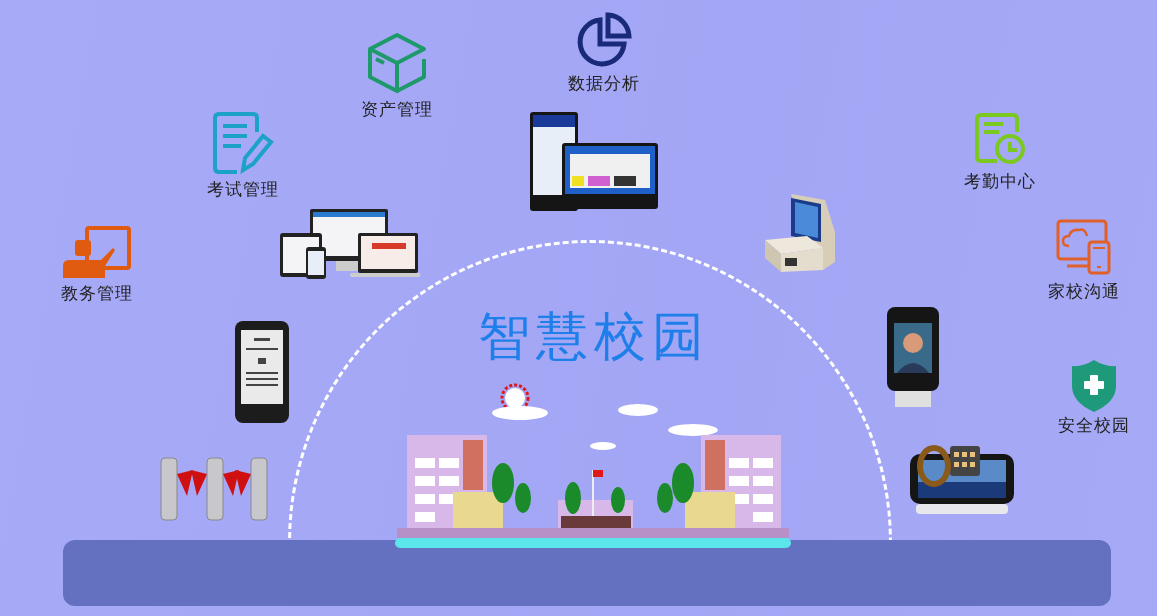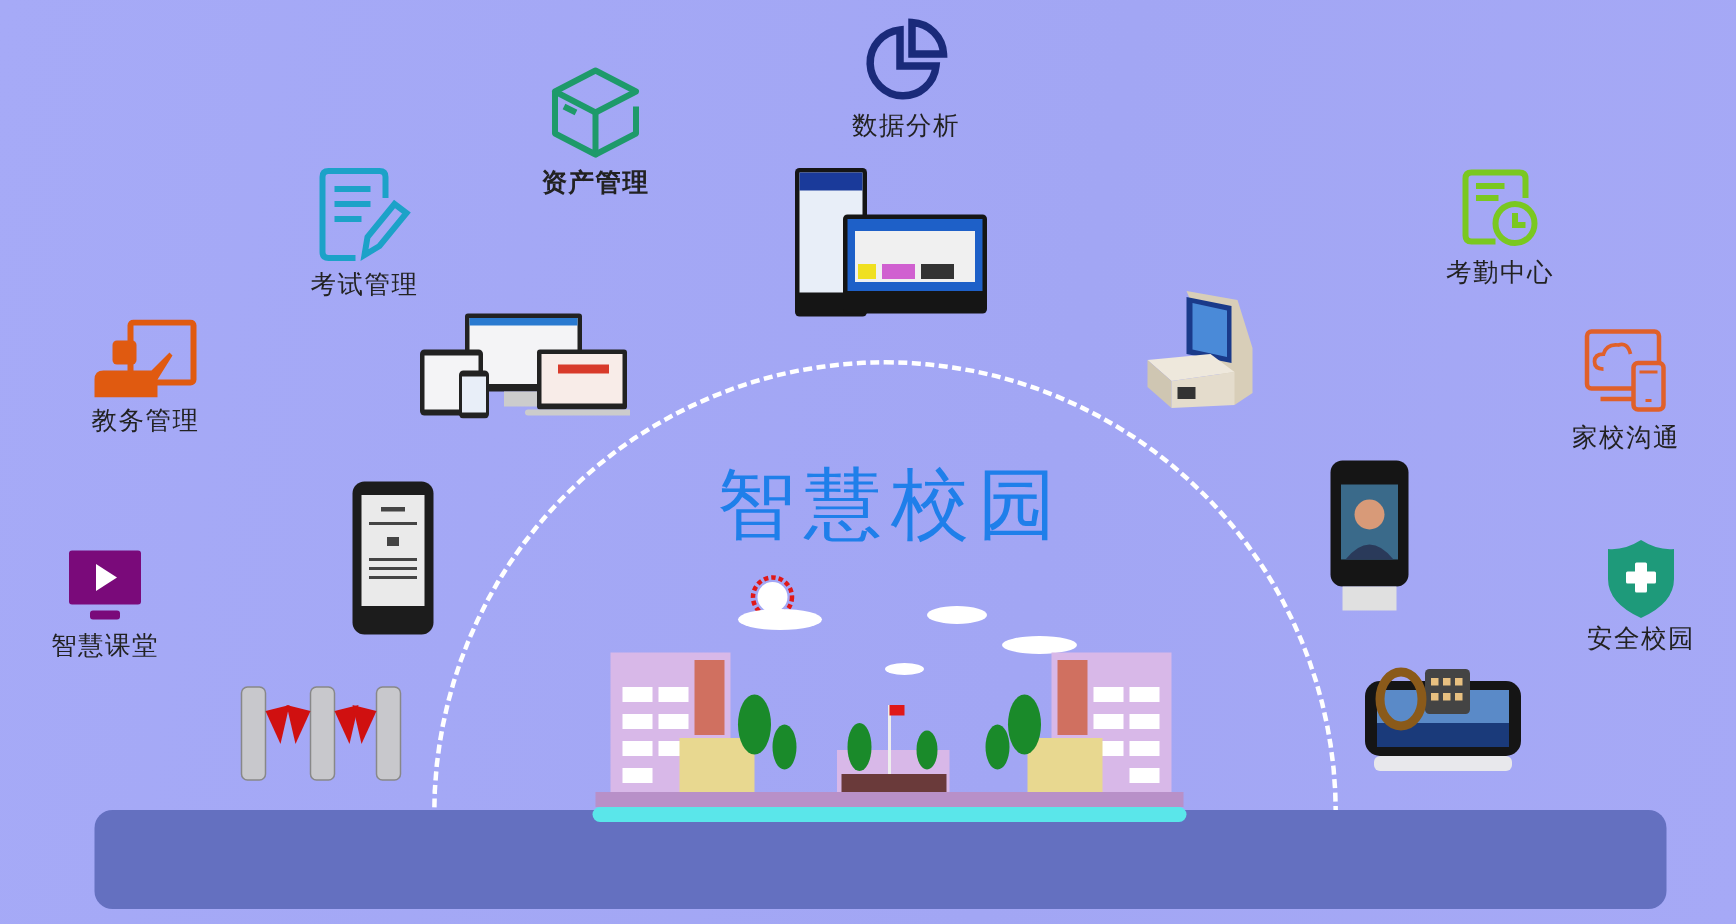--- a/index.html
+++ b/index.html
@@ -64,50 +64,42 @@
     <rect x="165" y="120" width="75" height="28" fill="#d8b8e8"></rect>
     <line x1="200" y1="90" x2="200" y2="140" stroke="#eee" stroke-width="2"></line>
     <rect x="200" y="90" width="10" height="7" fill="#e01818"></rect>
     <ellipse cx="180" cy="118" rx="8" ry="16" fill="#1a8a2a"></ellipse>
     <ellipse cx="225" cy="120" rx="7" ry="13" fill="#1a8a2a"></ellipse>
     <rect x="168" y="136" width="70" height="12" fill="#6a3a3a"></rect>
     <rect x="4" y="148" width="392" height="10" fill="#b890c8"></rect>
     <rect x="2" y="158" width="396" height="10" rx="5" fill="#5ae6ea"></rect>
   </svg>
 
-  <div class="module" style="left:10px;top:365px;">
-    <svg class="icon" width="54" height="50" viewBox="0 0 54 50">
-      <rect x="3" y="2" width="48" height="36" rx="2" fill="#7a0a7a"></rect>
-      <polygon points="21,11 35,20 21,29" fill="#fff"></polygon>
-      <rect x="17" y="42" width="20" height="6" rx="2" fill="#7a0a7a"></rect>
-    </svg>
-    <div class="label">智慧课堂</div>
-  </div>
-
-  <div class="module" style="left:37px;top:213px;">
+
+  <div class="module" style="left:37px;top:226px;">
     <svg class="icon" width="72" height="52" viewBox="0 0 72 52">
       <rect x="26" y="2" width="42" height="40" rx="2" fill="none" stroke="#e05a10" stroke-width="4"></rect>
       <rect x="14" y="14" width="16" height="16" rx="3" fill="#e05a10"></rect>
       <path d="M2 52 V40 Q2 34 8 34 H40 L52 22 L54 24 L44 40 V52 Z" fill="#e05a10"></path>
     </svg>
     <div class="label">教务管理</div>
   </div>
 
   <div class="module" style="left:183px;top:112px;">
     <svg class="icon" width="64" height="62" viewBox="0 0 64 62">
       <path d="M46 20 V6 Q46 2 42 2 H8 Q4 2 4 6 V56 Q4 60 8 60 H26" fill="none" stroke="#1ca2c8" stroke-width="4"></path>
       <line x1="12" y1="14" x2="36" y2="14" stroke="#1ca2c8" stroke-width="4"></line>
       <line x1="12" y1="24" x2="36" y2="24" stroke="#1ca2c8" stroke-width="4"></line>
       <line x1="12" y1="34" x2="30" y2="34" stroke="#1ca2c8" stroke-width="4"></line>
       <path d="M32 58 L34 46 L52 24 L60 30 L42 52 Z" fill="none" stroke="#1ca2c8" stroke-width="4"></path>
     </svg>
     <div class="label">考试管理</div>
   </div>
 
-  <div class="module" style="left:337px;top:44px;font-weight:bold;">
+  <div class="module" style="left:337px;top:32px;">
     <svg class="icon" width="62" height="62" viewBox="0 0 62 62">
       <path d="M31 3 L58 17 L31 31 L4 17 Z" fill="none" stroke="#1e9a6a" stroke-width="4" stroke-linejoin="round"></path>
       <path d="M4 17 V45 L31 59 V31" fill="none" stroke="#1e9a6a" stroke-width="4" stroke-linejoin="round"></path>
       <path d="M58 27 V45 L31 59" fill="none" stroke="#1e9a6a" stroke-width="4" stroke-linejoin="round"></path>
       <line x1="10" y1="27" x2="18" y2="31" stroke="#1e9a6a" stroke-width="4"></line>
     </svg>
     <div class="label">资产管理</div>
   </div>
 
   <div class="module" style="left:544px;top:12px;">

